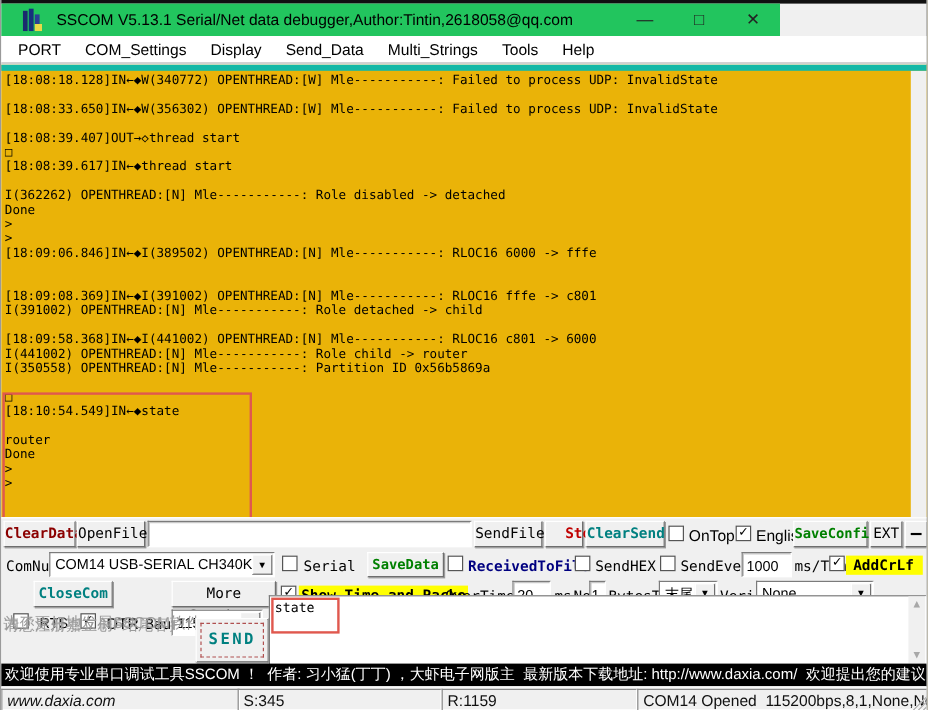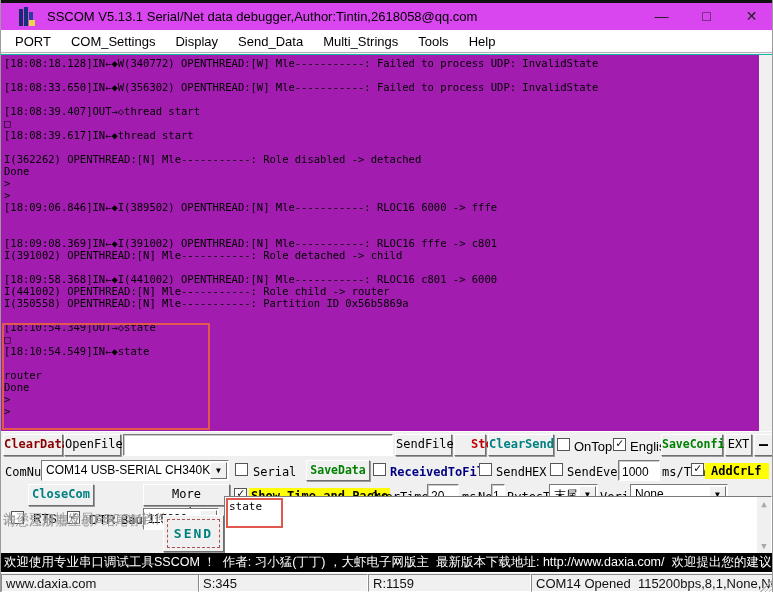--- a/index.html
+++ b/index.html
@@ -2,32 +2,32 @@
 <html><head>
 <meta charset="utf-8">
 <style>
   * { margin:0; padding:0; box-sizing:border-box; }
   html,body { width:773px; height:592px; }
   body { font-family:"Liberation Sans", sans-serif; background:#f0f0f0; }
   .window { position:relative; width:773px; height:592px; background:#f0f0f0; overflow:hidden; border-left:1px solid #9a9a9a; border-right:1px solid #9a9a9a; }
 
   
   .topstrip { position:absolute; top:0; left:0; width:773px; height:3px; background:#101010; }
-  .titlebar { position:absolute; top:3px; left:0; width:773px; height:27px; background:#d946ef; }
+  .titlebar { position:absolute; top:3px; left:0; width:649px; height:27px; background:#22c55e; }
   .app-icon { position:absolute; left:18px; top:4px; width:17px; height:19px; }
   .title-text { position:absolute; left:46px; top:6px; font-size:13px; color:#000; white-space:pre; }
   .win-btn { position:absolute; top:0; width:45px; height:27px; text-align:center; line-height:27px; font-size:14px; color:#222; }
   .win-min { right:90px; } .win-max { right:45px; } .win-close { right:0; }
 
   
   .menubar { position:absolute; top:30px; left:0; width:773px; height:23px; background:#ffffff; display:flex; align-items:center; padding-left:4px; border-bottom:1px solid #b5b5b5; }
   .menu-item { padding:3px 10px; font-size:13px; color:#000; white-space:pre; }
 
   
-  .terminal { position:absolute; top:54px; left:0; width:773px; height:377px; background:#a21caf; border-top:1px solid #14b8a6; overflow:hidden; }
+  .terminal { position:absolute; top:54px; left:0; width:773px; height:377px; background:#eab308; border-top:5px solid #14b8a6; overflow:hidden; }
   .term-lines { position:absolute; top:2px; left:3px; right:16px; font-family:"DejaVu Sans Mono", monospace; font-size:10.5px; color:#000; }
   .tline { height:12px; line-height:12px; white-space:pre; overflow:hidden; }
   .term-scroll { position:absolute; top:0; right:0; width:15px; height:377px; background:#f0f0f0; }
   .anno { position:absolute; border:2px solid #e0584e; }
   .anno-log { left:1px; top:268px; width:208px; height:107px; }
 
   
   .panel { position:absolute; top:431px; left:0; width:773px; height:122px; background:#f0f0f0; border-top:1px solid #fff; font-family:"DejaVu Sans Mono", monospace; }
   .btn { position:absolute; background:#f0f0f0; border:1px solid; border-color:#ffffff #6e6e6e #6e6e6e #ffffff; box-shadow:1px 1px 0 0 #9a9a9a; text-align:center; font-family:"DejaVu Sans Mono", monospace; font-size:12px; color:#000; line-height:19px; height:22px; }
   .sunken { position:absolute; background:#ffffff; border:1px solid; border-color:#7b7b7b #ffffff #ffffff #7b7b7b; box-shadow:inset 1px 1px 0 #c9c9c9; }
@@ -109,21 +109,20 @@
         <div class="tline">[18:09:06.846]IN←◆I(389502) OPENTHREAD:[N] Mle-----------: RLOC16 6000 -&gt; fffe</div>
         <div class="tline">&nbsp;</div>
         <div class="tline">&nbsp;</div>
         <div class="tline">[18:09:08.369]IN←◆I(391002) OPENTHREAD:[N] Mle-----------: RLOC16 fffe -&gt; c801</div>
         <div class="tline">I(391002) OPENTHREAD:[N] Mle-----------: Role detached -&gt; child</div>
         <div class="tline">&nbsp;</div>
         <div class="tline">[18:09:58.368]IN←◆I(441002) OPENTHREAD:[N] Mle-----------: RLOC16 c801 -&gt; 6000</div>
         <div class="tline">I(441002) OPENTHREAD:[N] Mle-----------: Role child -&gt; router</div>
         <div class="tline">I(350558) OPENTHREAD:[N] Mle-----------: Partition ID 0x56b5869a</div>
         <div class="tline">&nbsp;</div>
-        <div class="tline">[18:10:54.349]OUT→◇state</div>
         <div class="tline">□</div>
         <div class="tline">[18:10:54.549]IN←◆state</div>
         <div class="tline">&nbsp;</div>
         <div class="tline">router</div>
         <div class="tline">Done</div>
         <div class="tline">&gt;</div>
         <div class="tline">&gt;</div>
       </div>
     <div class="term-scroll"></div>
     <div class="anno anno-log"></div>
@@ -207,20 +206,20 @@
       <div class="sa-scroll">
         <div class="sa-arrow" style="top:1px;">▲</div>
         <div class="sa-arrow" style="bottom:1px;">▼</div>
       </div>
     </div>
   </div>
 
   <div class="marquee">欢迎使用专业串口调试工具SSCOM ！  作者: 习小猛(丁丁) ，大虾电子网版主  最新版本下载地址: http://www.daxia.com/  欢迎提出您的建议！</div>
 
   <div class="statusbar">
-    <div class="status-cell" style="left:0; width:199px;">www.daxia.com</div>
+    <div class="status-cell" style="left:0; width:199px;font-style:italic;">www.daxia.com</div>
     <div class="status-cell" style="left:197px; width:170px;">S:345</div>
     <div class="status-cell" style="left:367px; width:163px;">R:1159</div>
     <div class="status-cell" style="left:530px; width:243px;">COM14 Opened  115200bps,8,1,None,None</div>
     <div class="grip"></div>
   </div>
 
 </div>
 
 </body></html>

